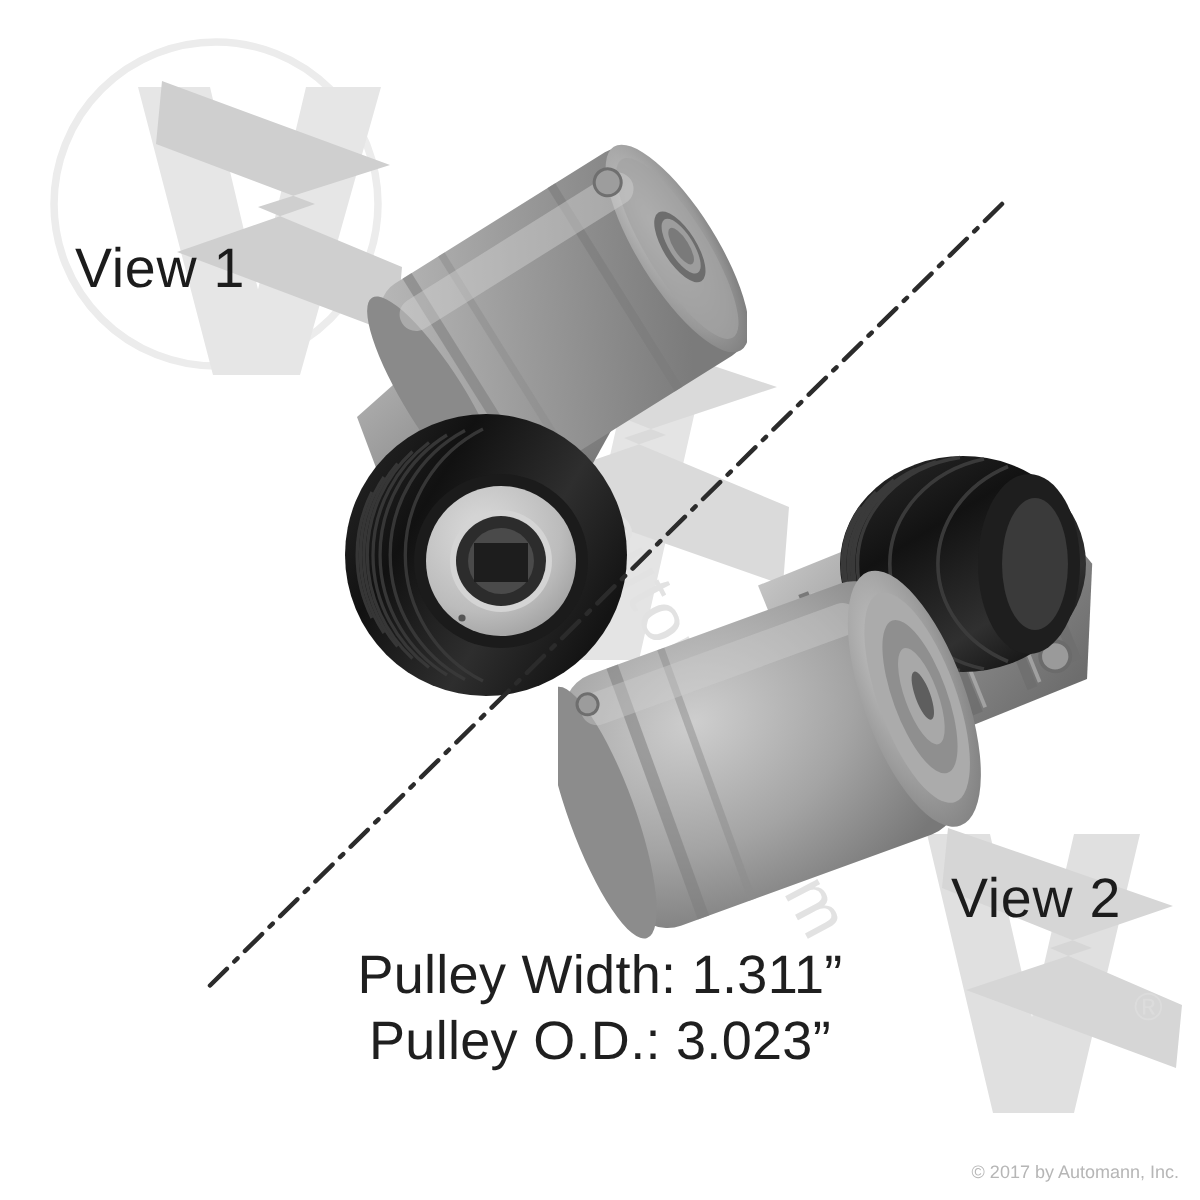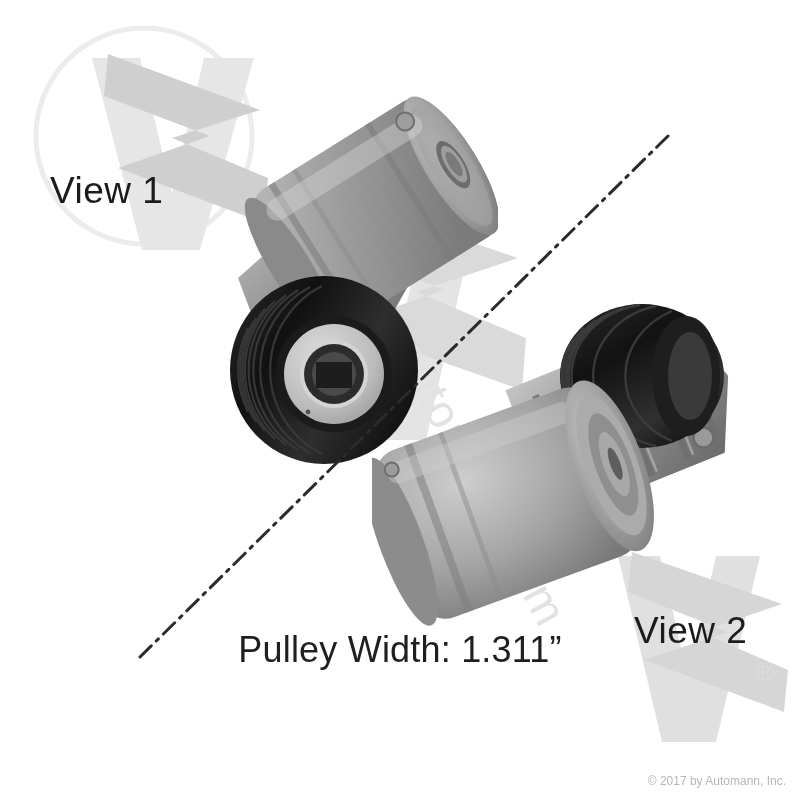--- a/index.html
+++ b/index.html
@@ -59,22 +59,22 @@
   
   .view-label {
     position: absolute;
     font-family: "Liberation Sans", sans-serif;
     font-size: 37px;
     font-weight: 300;
     color: #1c1c1c;
     letter-spacing: 0.5px;
     white-space: nowrap;
   }
-  #view1-label { left: 50px; top: 170px; }
-  #view2-label { left: 634px; top: 610px; }
+  #view1-label { left: 50px; top: 158px; }
+  #view2-label { left: 634px; top: 578px; }
 
   
   #spec-block {
     position: absolute;
     left: 0;
     top: 628px;
     width: 800px;
     text-align: center;
   }
   .spec-line {
@@ -299,17 +299,18 @@
   <svg id="divider">
     <line x1="668" y1="136" x2="140" y2="657" stroke="#2b2b2b" stroke-width="3" stroke-dasharray="16 7 3 7" stroke-linecap="round"></line>
   </svg>
 
   <div class="view-label" id="view1-label">View 1</div>
 
   <div class="view-label" id="view2-label">View 2</div>
 
   <div id="spec-block">
     <div class="spec-line">Pulley Width: 1.311”</div>
+    <div class="spec-line">Pulley O.D.: 3.023”</div>
   </div>
 
   <div id="copyright">© 2017 by Automann, Inc.</div>
 
 </div>
 
 </body></html>

